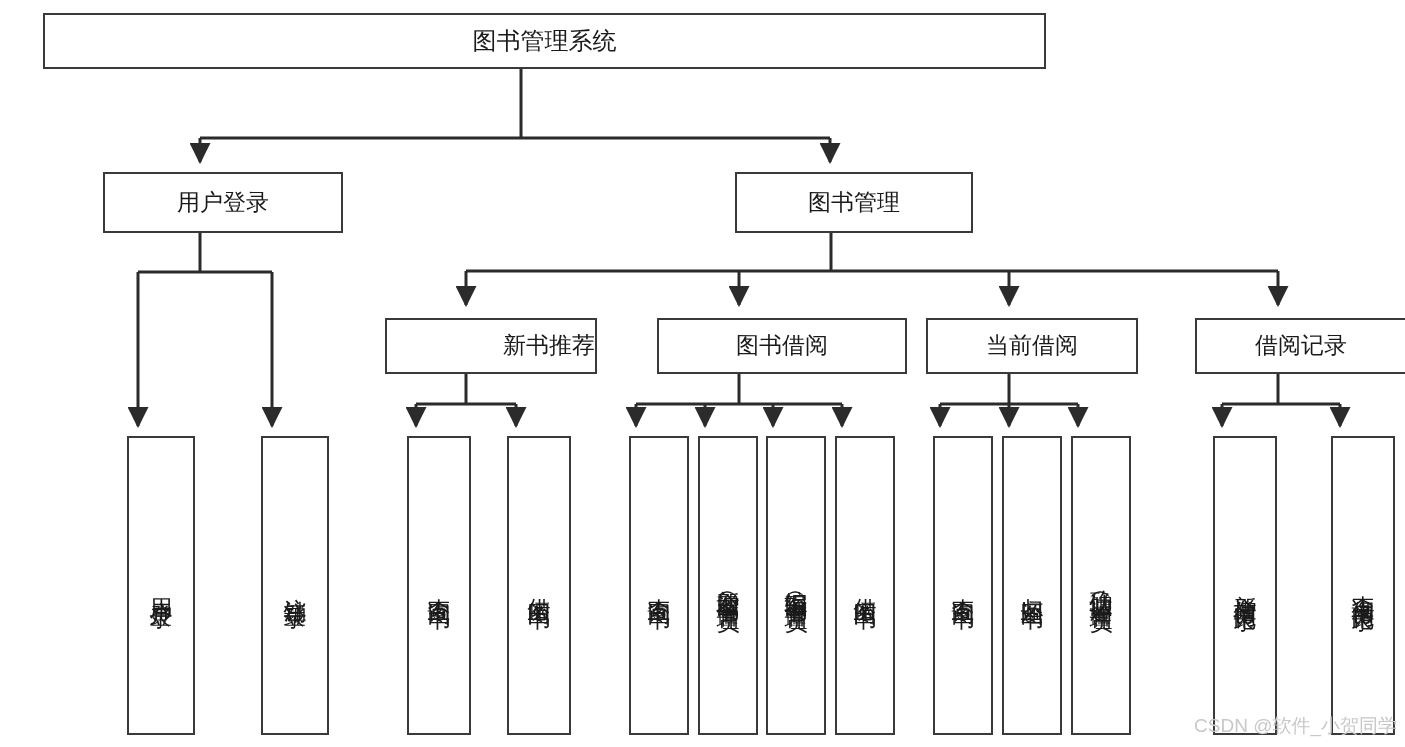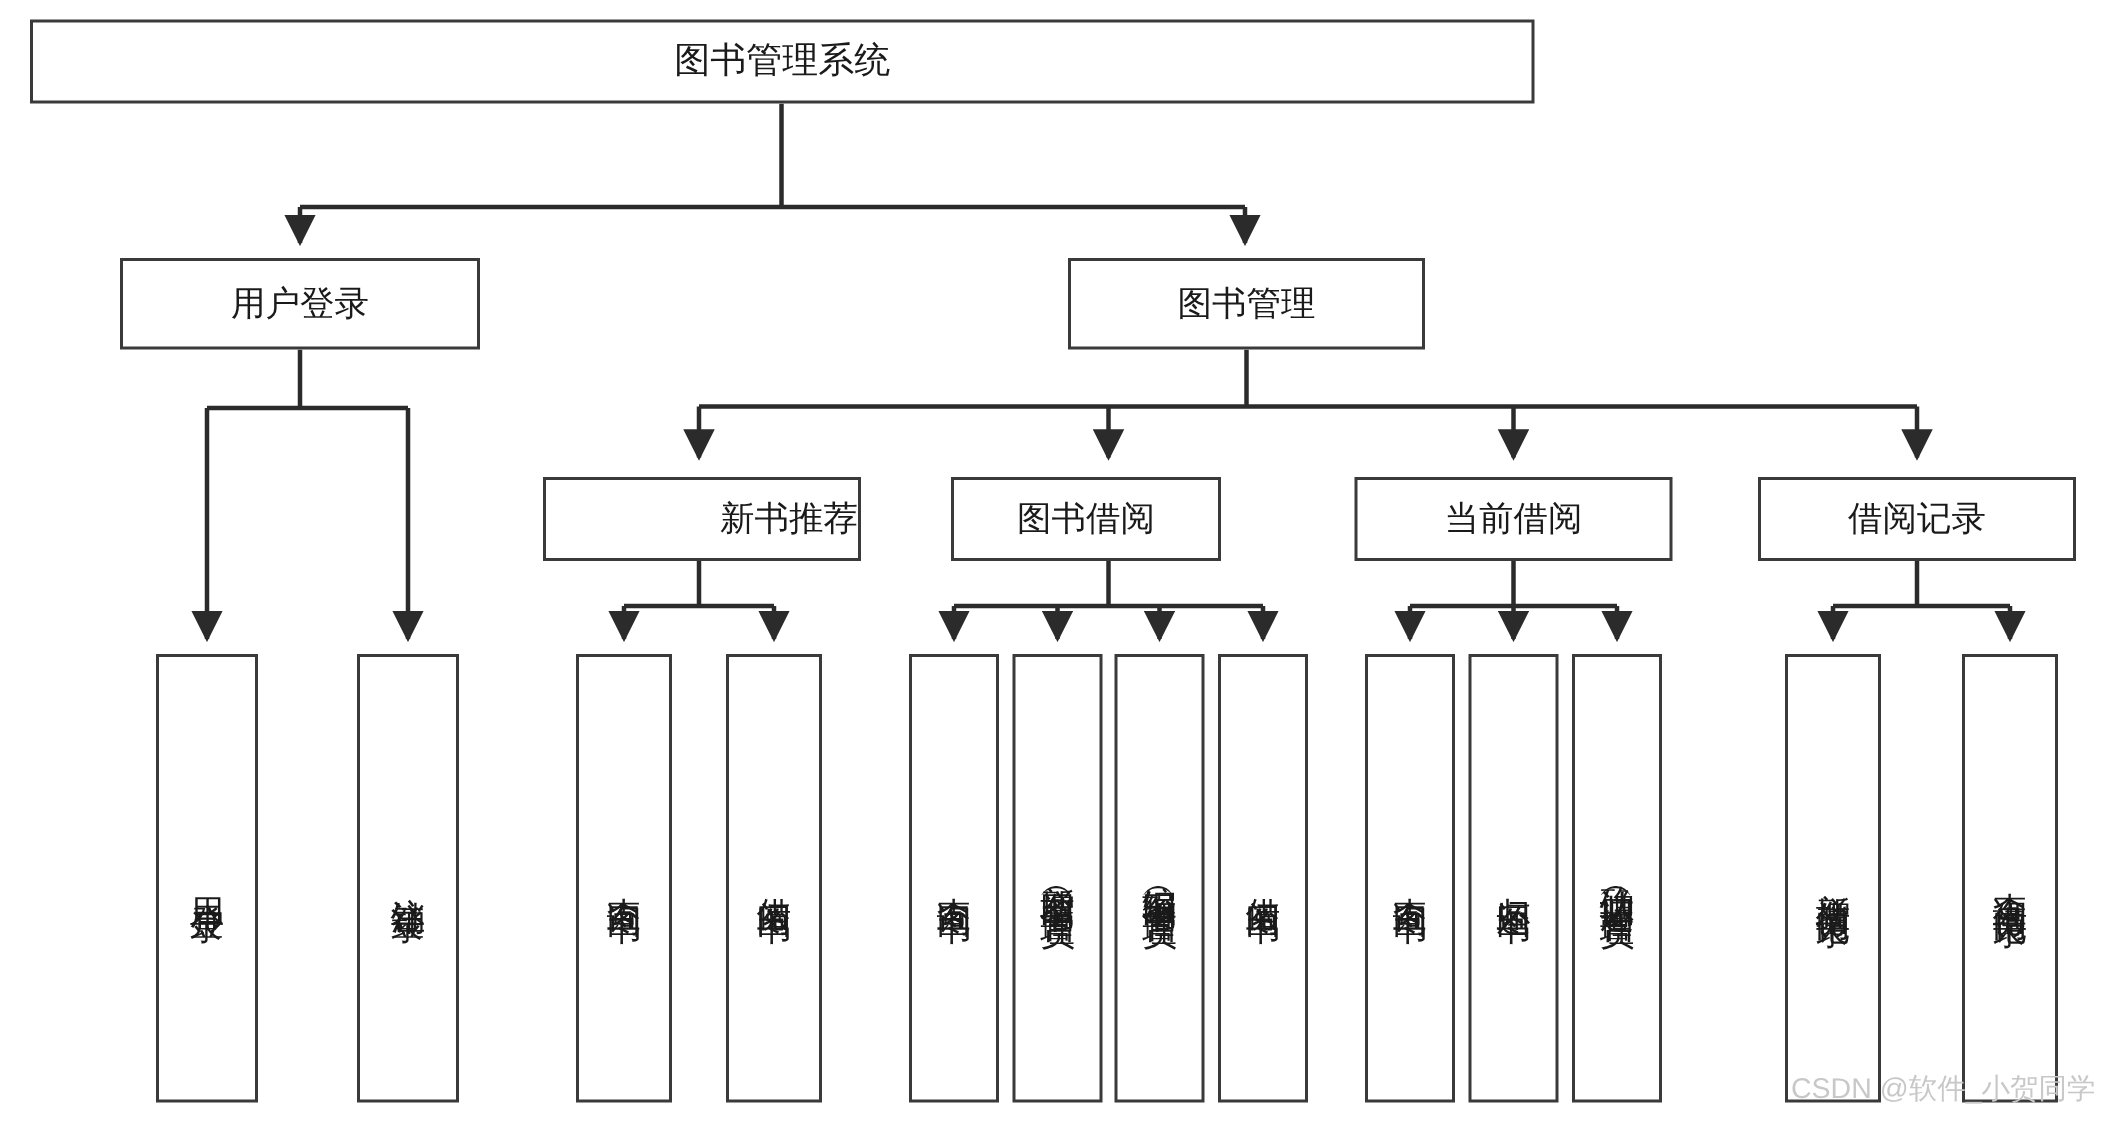--- a/index.html
+++ b/index.html
@@ -26,20 +26,21 @@
   }
   .node {
     position: absolute;
     box-sizing: border-box;
     background: #ffffff;
     border: 2px solid #3a3a3a;
     display: flex;
     align-items: center;
     justify-content: center;
     z-index: 2;
+    margin-left: 23px;
   }
   .node .label {
     color: #1a1a1a;
     line-height: 1.12;
     text-align: center;
     white-space: pre;
   }
   .node.horiz .label {
     font-size: 23px;
   }
@@ -129,21 +130,21 @@
   <div class="node horiz" style="left:80px; top:172px; width:240px; height:61px;">
     <span class="label">用户登录</span>
   </div>
   <div class="node horiz" style="left:712px; top:172px; width:238px; height:61px;justify-content:center;">
     <span class="label">图书管理</span>
   </div>
 
   <div class="node horiz" style="left:362px; top:318px; width:212px; height:56px;justify-content:flex-end;">
     <span class="label">新书推荐</span>
   </div>
-  <div class="node horiz" style="left:634px; top:318px; width:180px; height:56px;justify-content:center;">
+  <div class="node horiz" style="left:634px; top:318px; width:250px; height:56px;justify-content:center;">
     <span class="label">图书借阅</span>
   </div>
   <div class="node horiz" style="left:1172px; top:318px; width:212px; height:56px;">
     <span class="label">借阅记录</span>
   </div>
   <div class="node horiz" style="left:903px; top:318px; width:212px; height:56px;">
     <span class="label">当前借阅</span>
   </div>
 
   <div class="node vert" style="left:104px; top:436px; width:68px; height:299px;">

